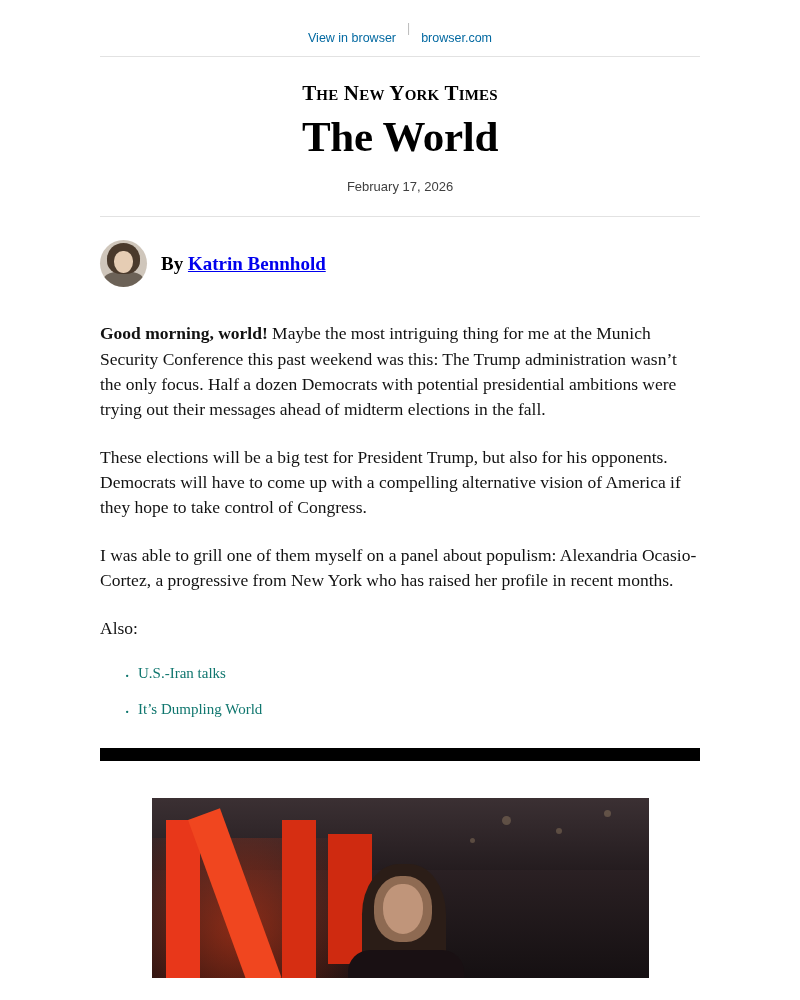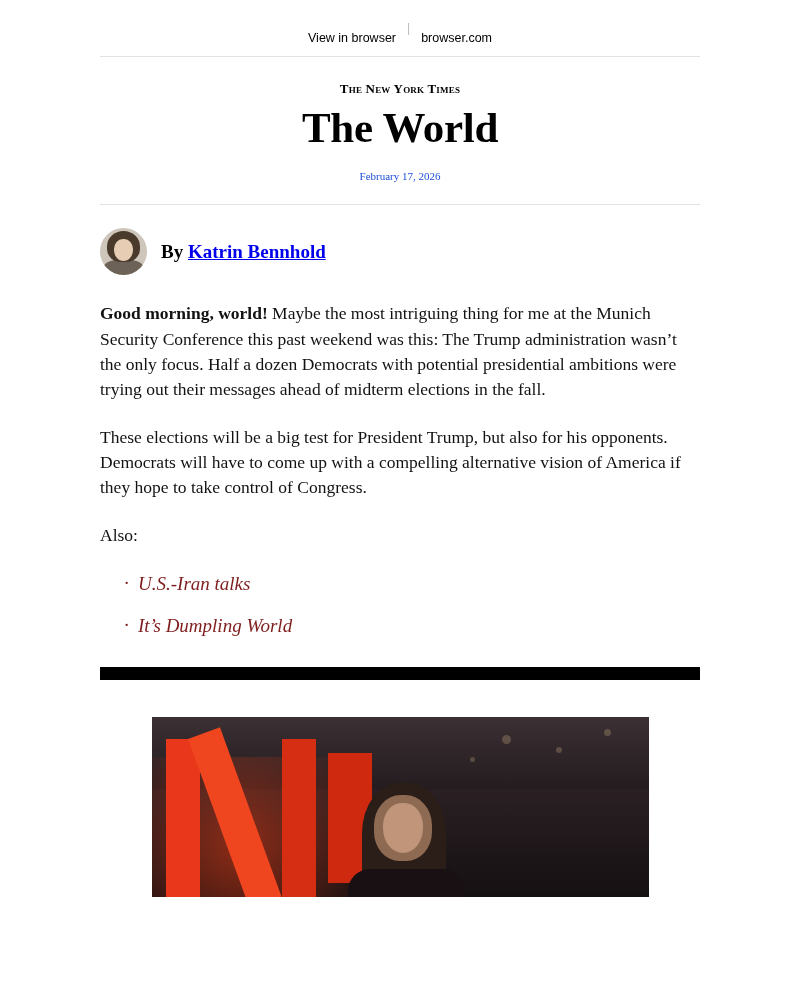--- a/index.html
+++ b/index.html
@@ -24,21 +24,21 @@
     display: flex;
     align-items: center;
     justify-content: center;
     gap: 11px;
     height: 56px;
     font-family: "Liberation Sans", sans-serif;
     font-size: 12.5px;
     color: #333333;
   }
   .topbar a {
-    color: #000000;
+    color: #0369a1;
     text-decoration: none;
     margin-top: 20px;
   }
   .topbar .sep {
     color: #bbbbbb;
     font-size: 12px;
   }
   
   .rule {
     border-top: 1px solid #e2e2e2;
@@ -48,39 +48,39 @@
   .masthead {
     width: 600px;
     margin: 0 auto;
     text-align: center;
     padding-top: 24px;
     padding-bottom: 22px;
   }
   .nyt-logo {
     font-family: "Liberation Serif", serif;
     font-weight: bold;
-    font-size: 13px;
+    font-size: 21px;
     letter-spacing: 0.2px;
     color: #000;
     font-variant: small-caps;
     margin-bottom: 8px;
   }
   .nl-title {
     font-family: "Liberation Serif", serif;
     font-weight: bold;
     font-size: 43px;
     line-height: 1.05;
     letter-spacing: -0.3px;
     margin: 4px 0 0 0;
   }
   .nl-date {
-    font-family: Liberation Serif, serif;
-    font-size: 11px;
+    font-family: Liberation Sans, sans-serif;
+    font-size: 13px;
     margin-top: 20px;
-    color: #1d4ed8;
+    color: #404040;
   }
   
   .byline {
     width: 600px;
     margin: 0 auto;
     display: flex;
     align-items: center;
     gap: 14px;
     padding-top: 23px;
     padding-bottom: 6px;
@@ -128,36 +128,35 @@
     width: 600px;
     margin: 0 auto;
   }
   .body p {
     font-family: "Liberation Serif", serif;
     font-size: 17.5px;
     line-height: 1.45;
     margin: 0 0 22px 0;
     color: #121212;
   }
-  .body p.first { margin-top: 20px; }
+  .body p.first { margin-top: 28px; }
   .body p b { font-weight: bold; }
   .bullets {
     margin: 0 0 10px 0;
     padding: 0;
     list-style: none;
   }
   .bullets li {
     font-family: "Liberation Serif", serif;
-    font-size: 19px;
+    font-size: 15px;
     line-height: 1.45;
     margin: 0 0 14px 0;
     padding-left: 38px;
     position: relative;
-    color: #7f1d1d;
-    font-style: italic;
+    color: #0f766e;
   }
   .bullets li:before {
     content: "·";
     position: absolute;
     left: 24px;
     top: -1px;
     font-size: 19px;
   }
   
   .black-bar {
@@ -295,20 +294,21 @@
     <div class="byline-text">
       <span>By </span><a class="author" href="#">Katrin Bennhold</a>
     </div>
   </div>
 
   <div class="body">
     <p class="first">
       <b>Good morning, world!</b><span> Maybe the most intriguing thing for me at the Munich Security Conference this past weekend was this: The Trump administration wasn’t the only focus. Half a dozen Democrats with potential presidential ambitions were trying out their messages ahead of midterm elections in the fall.</span>
     </p>
     <p>These elections will be a big test for President Trump, but also for his opponents. Democrats will have to come up with a compelling alternative vision of America if they hope to take control of Congress.</p>
+    <p>I was able to grill one of them myself on a panel about populism: Alexandria Ocasio-Cortez, a progressive from New York who has raised her profile in recent months.</p>
     <p>Also:</p>
     <ul class="bullets">
       <li>U.S.-Iran talks</li>
       <li>It’s Dumpling World</li>
     </ul>
   </div>
 
   <div class="black-bar"></div>
 
   <div class="hero-wrap">

